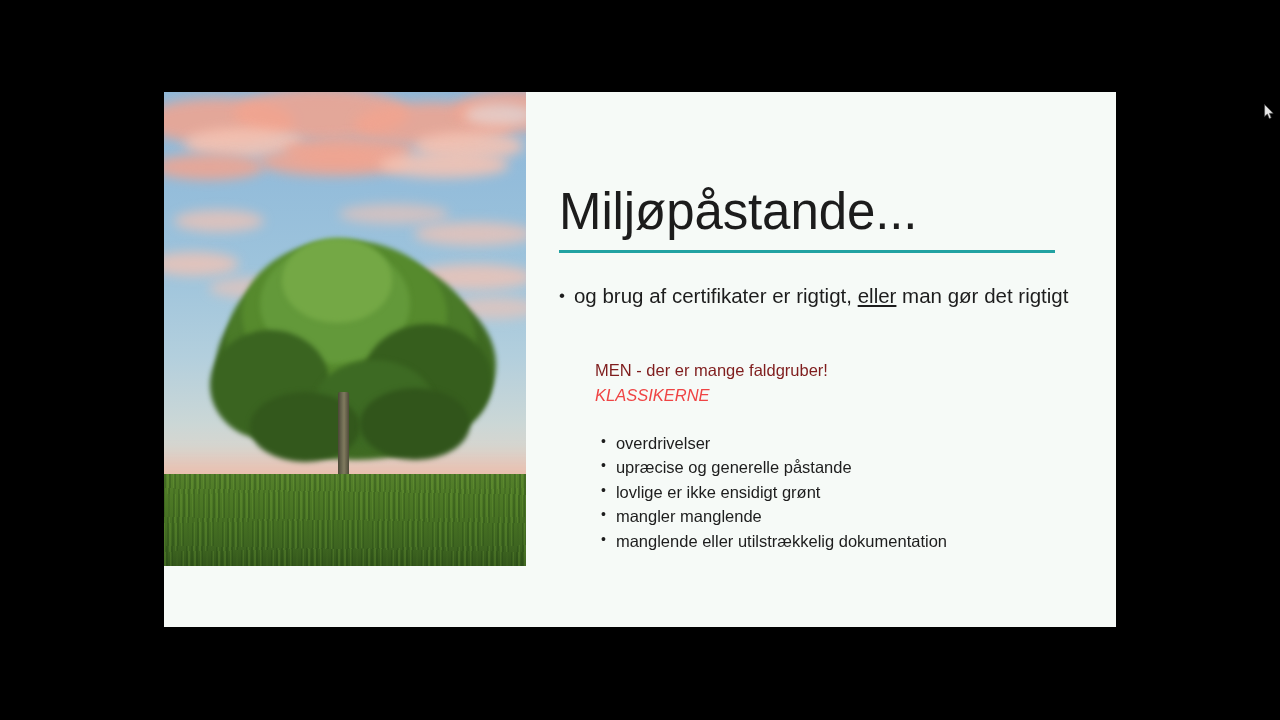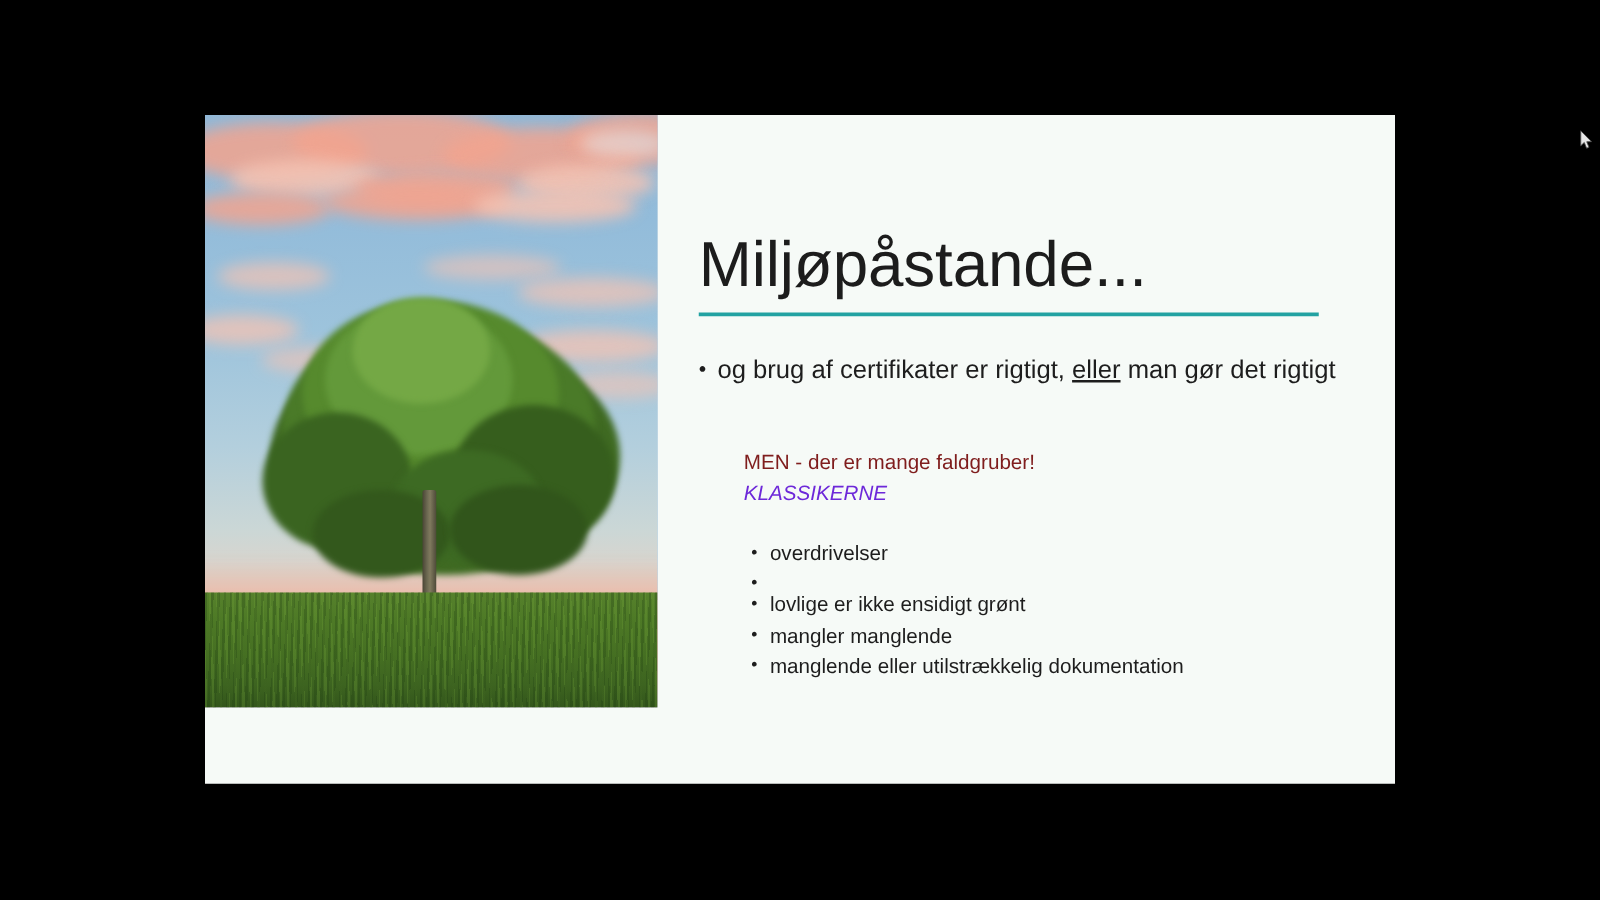--- a/index.html
+++ b/index.html
@@ -164,21 +164,21 @@
     white-space: nowrap;
     margin-top: 28px;
   }
 
   #klassikerne-line {
     position: absolute;
     left: 36px;
     top: 294px;
     font-size: 16.5px;
     font-style: italic;
-    color: #6d28d9;
+    color: #ef4444;
     white-space: nowrap;
   }
 
   #sub-list {
     position: absolute;
     left: 42px;
     top: 339px;
     list-style: none;
   }
   #sub-list li {
@@ -273,20 +273,21 @@
 
       <div id="klassikerne-line">KLASSIKERNE</div>
 
       <ul id="sub-list">
         <li>
           <span class="bullet-dot">•</span>
           <span>overdrivelser</span>
         </li>
         <li>
           <span class="bullet-dot">•</span>
+          <span>upræcise og generelle påstande</span>
         </li>
         <li>
           <span class="bullet-dot">•</span>
           <span>lovlige er ikke ensidigt grønt</span>
         </li>
         <li>
           <span class="bullet-dot">•</span>
           <span>mangler manglende</span>
         </li>
         <li>

